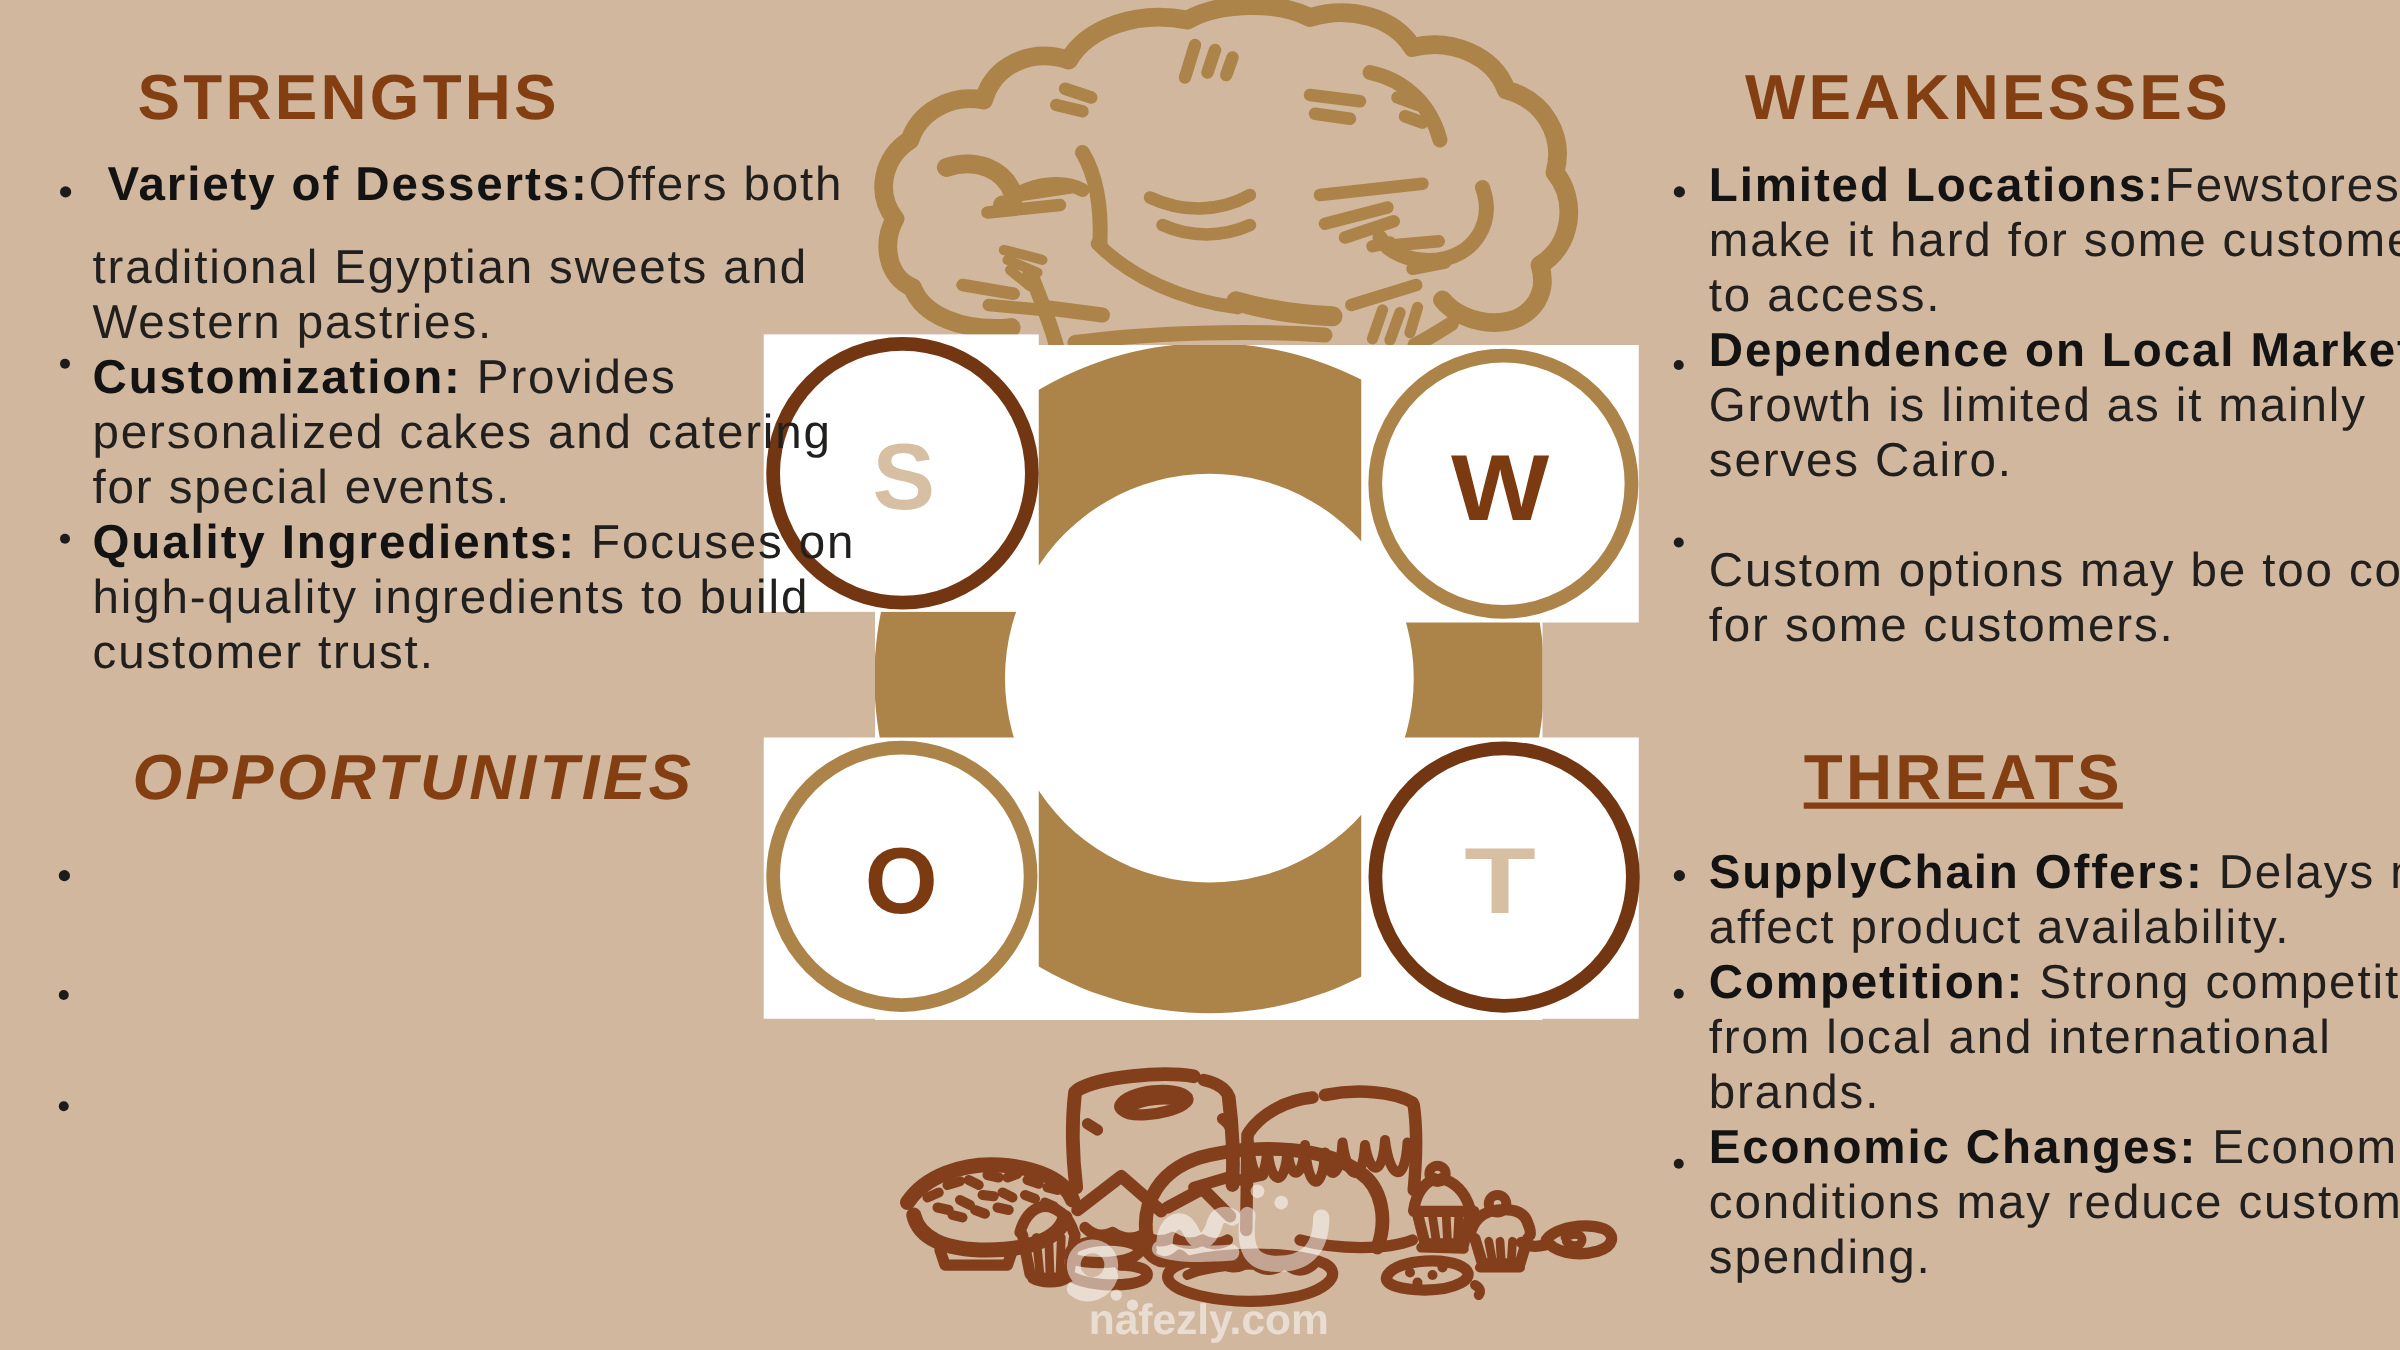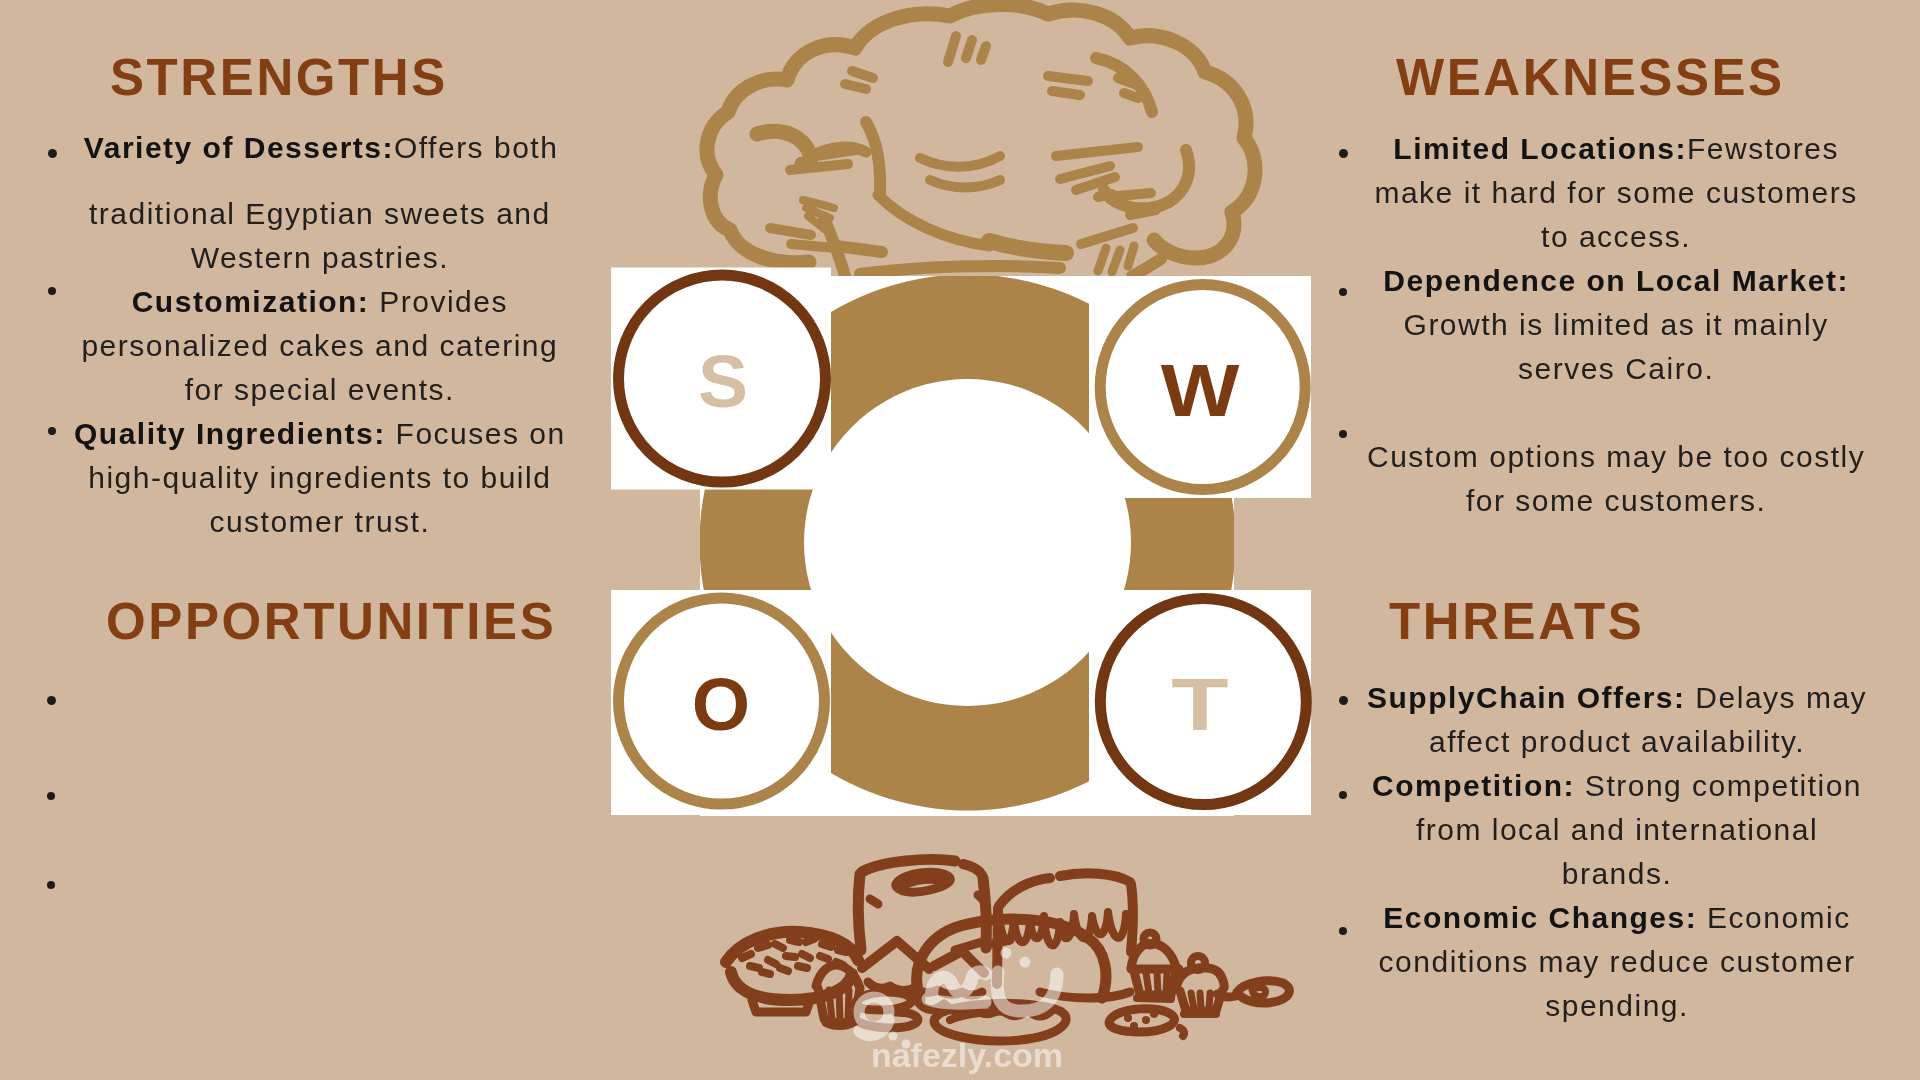--- a/index.html
+++ b/index.html
@@ -1,20 +1,20 @@
 <!DOCTYPE html>
 <html><head>
 <meta charset="utf-8">
 <style>
   html,body{margin:0;padding:0;}
   .page{position:relative;width:1920px;height:1080px;background:#d2b79f;overflow:hidden;
         font-family:"Liberation Sans",sans-serif;}
   svg{position:absolute;left:0;top:0;}
   .ttl{position:absolute;font-weight:bold;font-size:51px;color:#833f12;white-space:nowrap;line-height:51px;letter-spacing:2.6px;}
-  .lst{position:absolute;font-size:30px;line-height:44px;color:#21201e;white-space:nowrap;letter-spacing:1.5px;text-align:center;}
+  .lst{position:absolute;font-size:38px;line-height:44px;color:#21201e;white-space:nowrap;letter-spacing:1.5px;}
   .lst b{color:#131313;}
   .dot{position:absolute;background:#1c1c1c;border-radius:50%;}
   .letter{position:absolute;font-weight:bold;font-size:75px;transform:translate(-50%,-50%);line-height:72px;}
 </style>
 </head>
 <body>
 <div class="page">
 
 <svg width="1920" height="1080" viewBox="0 0 1920 1080">
   <defs>
@@ -147,22 +147,22 @@
           <circle cx="1025" cy="962" r="5.5"></circle>
       <circle cx="893" cy="1036" r="4.5"></circle>
           <circle cx="906" cy="1044" r="4.5"></circle>
     </g>
     <text x="967" y="1067" text-anchor="middle" fill="#ffffff" font-family="Liberation Sans, sans-serif" font-weight="bold" font-size="34">nafezly.com</text>
   </g>
 </svg>
 
 <div class="ttl" style="left:110px;top:52px;text-align:right;">STRENGTHS</div>
 <div class="ttl" style="left:1396px;top:52px;">WEAKNESSES</div>
-<div class="ttl" style="left:106px;top:596px;">OPPORTUNITIES</div>
-<div class="ttl" style="left:1389px;top:596px;">THREATS</div>
+<div class="ttl" style="left:106px;top:596px;font-style:italic;">OPPORTUNITIES</div>
+<div class="ttl" style="left:1443px;top:596px;text-decoration:underline;">THREATS</div>
 
 <div class="letter" style="left:723px;top:381px;color:#d7bfa4;">S</div>
 <div class="letter" style="left:1200px;top:390px;color:#7b3a10;transform:translate(-50%,-50%) scaleX(1.11);">W</div>
 <div class="letter" style="left:721px;top:704px;color:#7b3a10;">O</div>
 <div class="letter" style="left:1200px;top:704px;color:#d7bfa4;transform:translate(-50%,-50%) scaleX(1.25);">T</div>
 
 <div class="lst" style="left:74px;top:126.4px;">&nbsp;<b>Variety of Desserts:</b>Offers both</div>
 <div class="lst" style="left:74px;top:192px;">traditional Egyptian sweets and<br>Western pastries.<br><b>Customization:</b> Provides<br>personalized cakes and catering<br>for special events.<br><b>Quality Ingredients:</b> Focuses on<br>high-quality ingredients to build<br>customer trust.</div>
 
 <div class="lst" style="left:1367px;top:127.2px;"><b>Limited Locations:</b>Fewstores<br>make it hard for some customers<br>to access.<br><b>Dependence on Local Market:</b><br>Growth is limited as it mainly<br>serves Cairo.<br><br>Custom options may be too costly<br>for some customers.</div>

